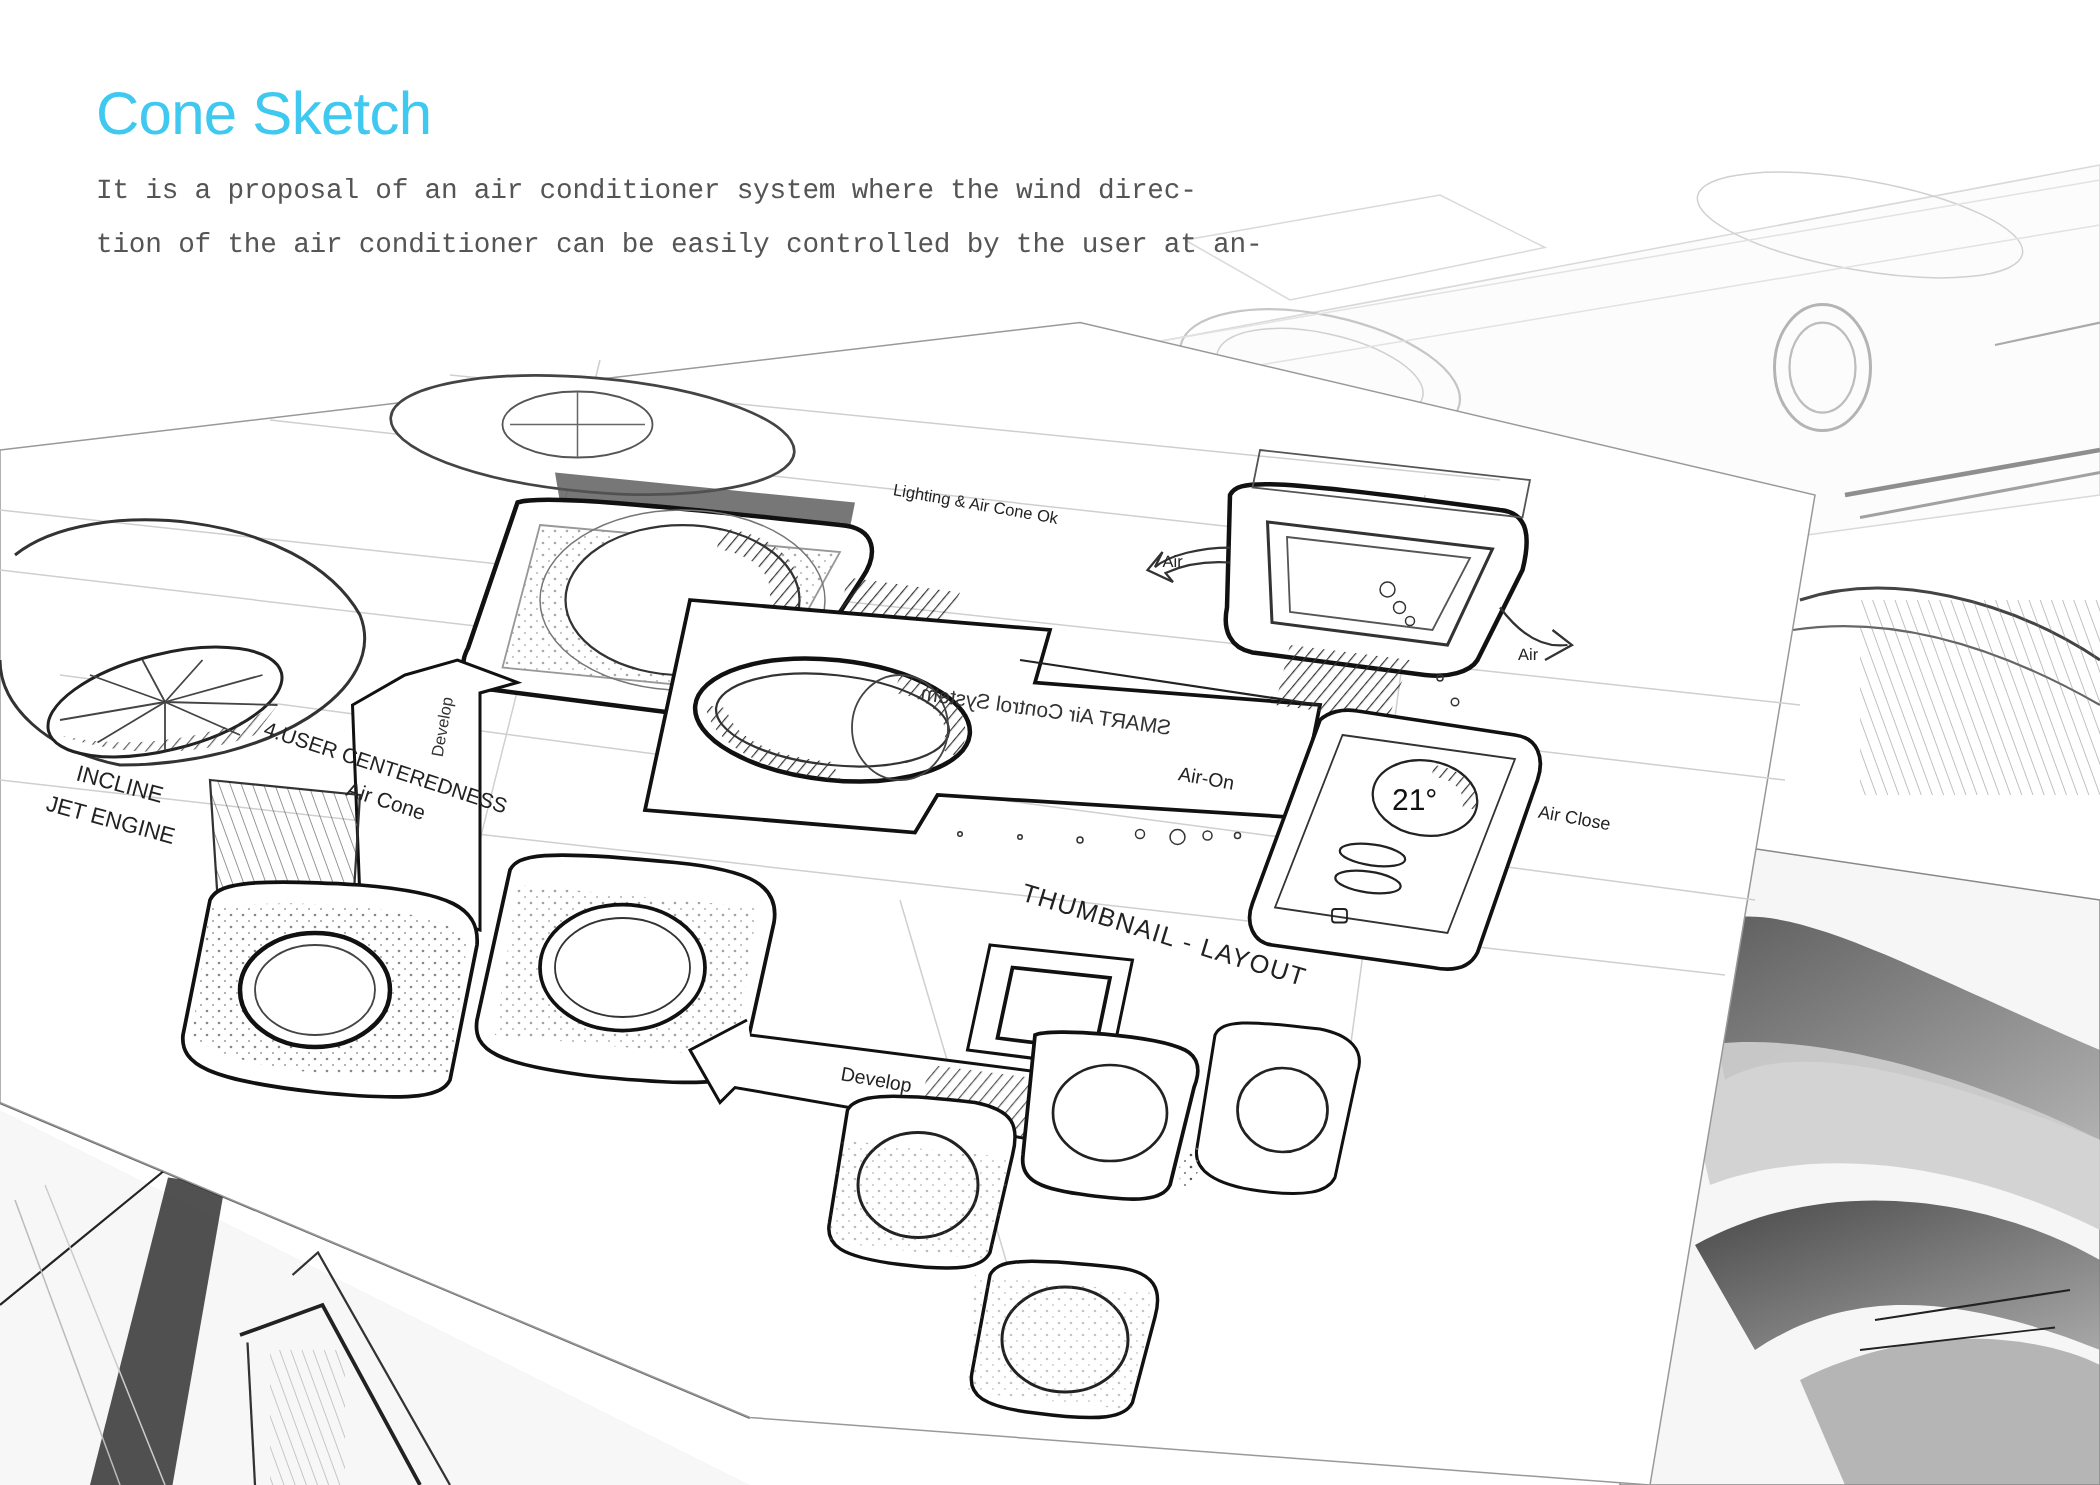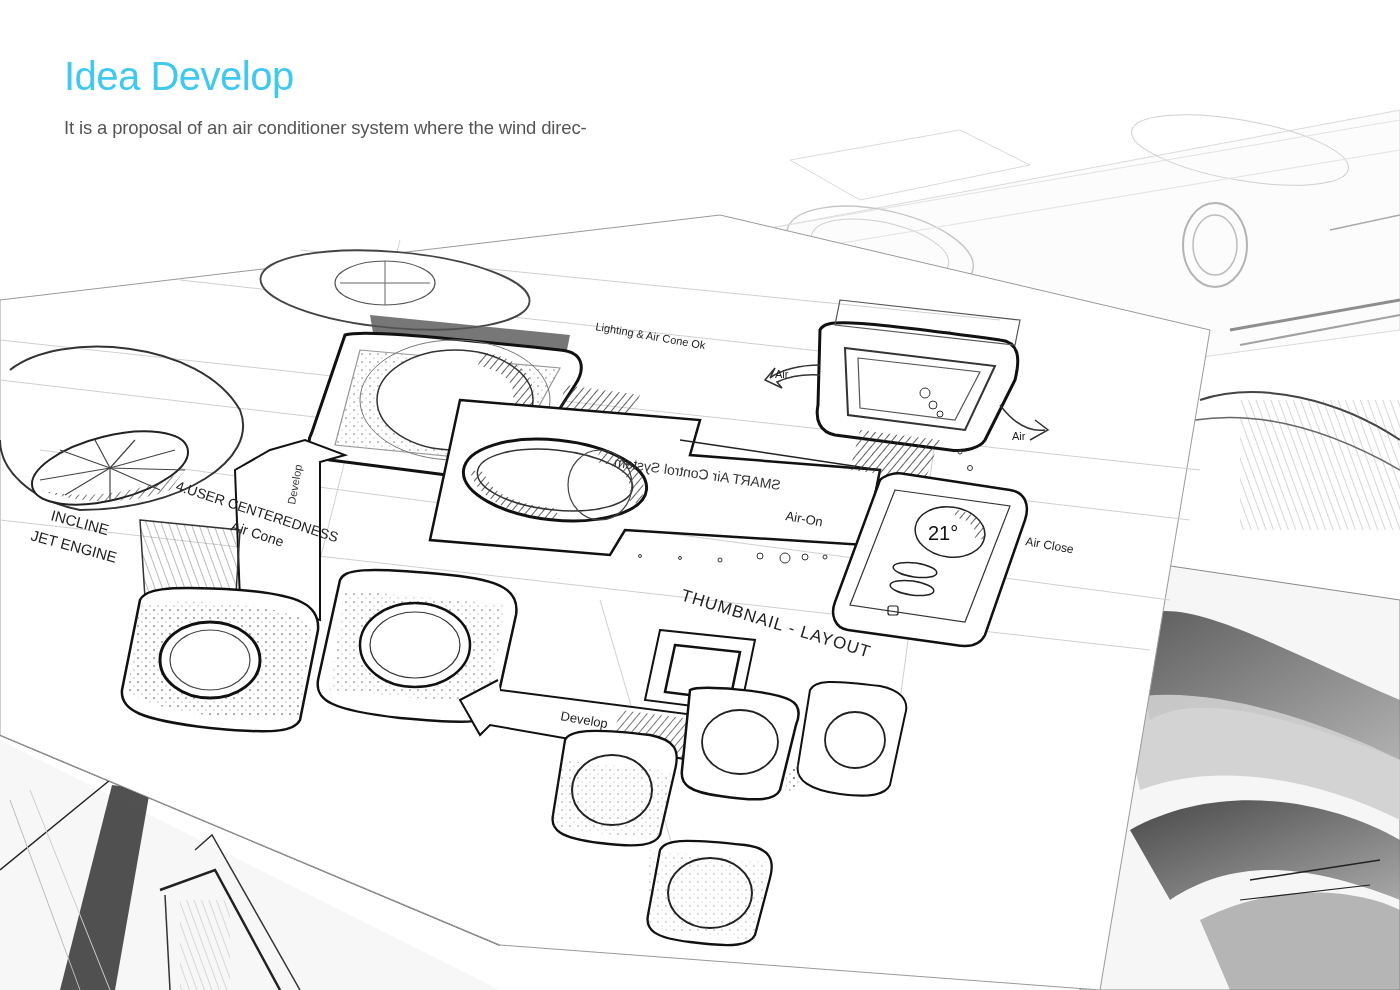--- a/index.html
+++ b/index.html
@@ -10,21 +10,21 @@
     }
     .scene { position: absolute; left: 0; top: 0; width: 1400px; height: 990px; }
     .text-block { position: absolute; left: 64px; top: 52px; width: 640px; z-index: 5; }
     .title {
       margin: 0; font-weight: 300; font-size: 40px; letter-spacing: -0.5px;
       color: #3fc8f0; line-height: 48px;
       font-family: "Liberation Sans", sans-serif;
     }
     .desc {
       margin: 10px 0 0 0; font-size: 18.5px; line-height: 36px; color: #555555;
-      font-family: Liberation Sans, sans-serif; letter-spacing: -0.15px;
+      font-family: Liberation Mono, monospace; letter-spacing: -0.15px;
     }
     .desc span { display: block; white-space: nowrap; }
     svg text { font-family: "Liberation Sans", sans-serif; }
   </style>
 </head>
 <body>
 
 <div class="scene">
   <svg width="1400" height="990" viewBox="0 0 1400 990" xmlns="http://www.w3.org/2000/svg">
     <defs>
@@ -235,17 +235,18 @@
         <text x="680" y="600" font-size="17" letter-spacing="1" transform="rotate(17 680 600)">THUMBNAIL - LAYOUT</text>
         <text x="595" y="330" font-size="11" transform="rotate(10 595 330)">Lighting &amp; Air Cone Ok</text>
         <text x="775" y="378" font-size="11">Air</text>
         <text x="1012" y="440" font-size="11">Air</text>
       </g>
     </g>
   </svg>
 </div>
 
 <div class="text-block">
-  <h1 class="title">Idea Develop</h1>
+  <h1 class="title">Cone Sketch</h1>
   <p class="desc">
     <span>It is a proposal of an air conditioner system where the wind direc-</span>
+    <span>tion of the air conditioner can be easily controlled by the user at an-</span>
   </p>
 </div>
 
 </body></html>

